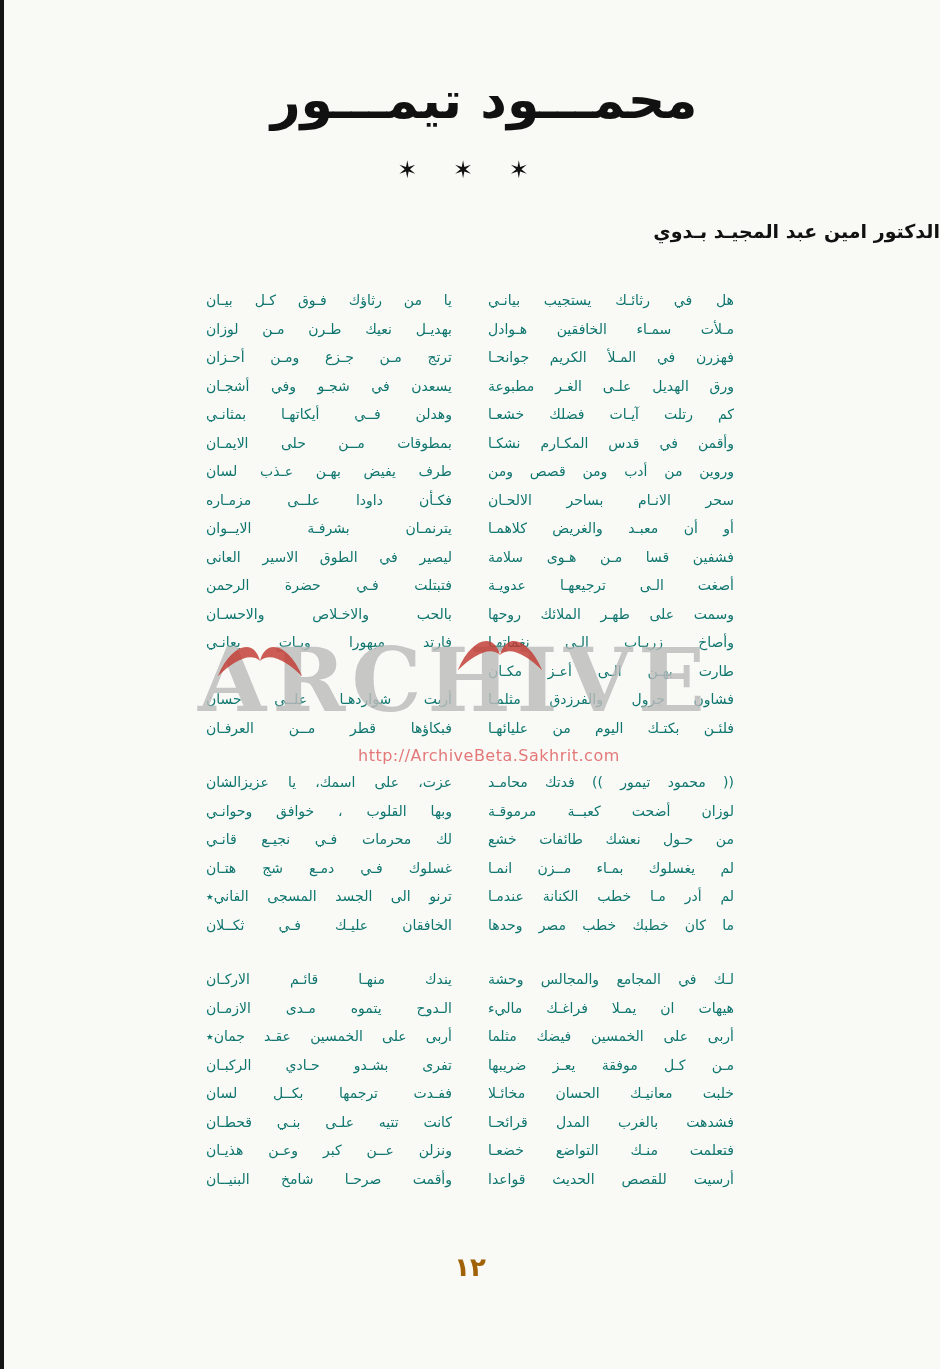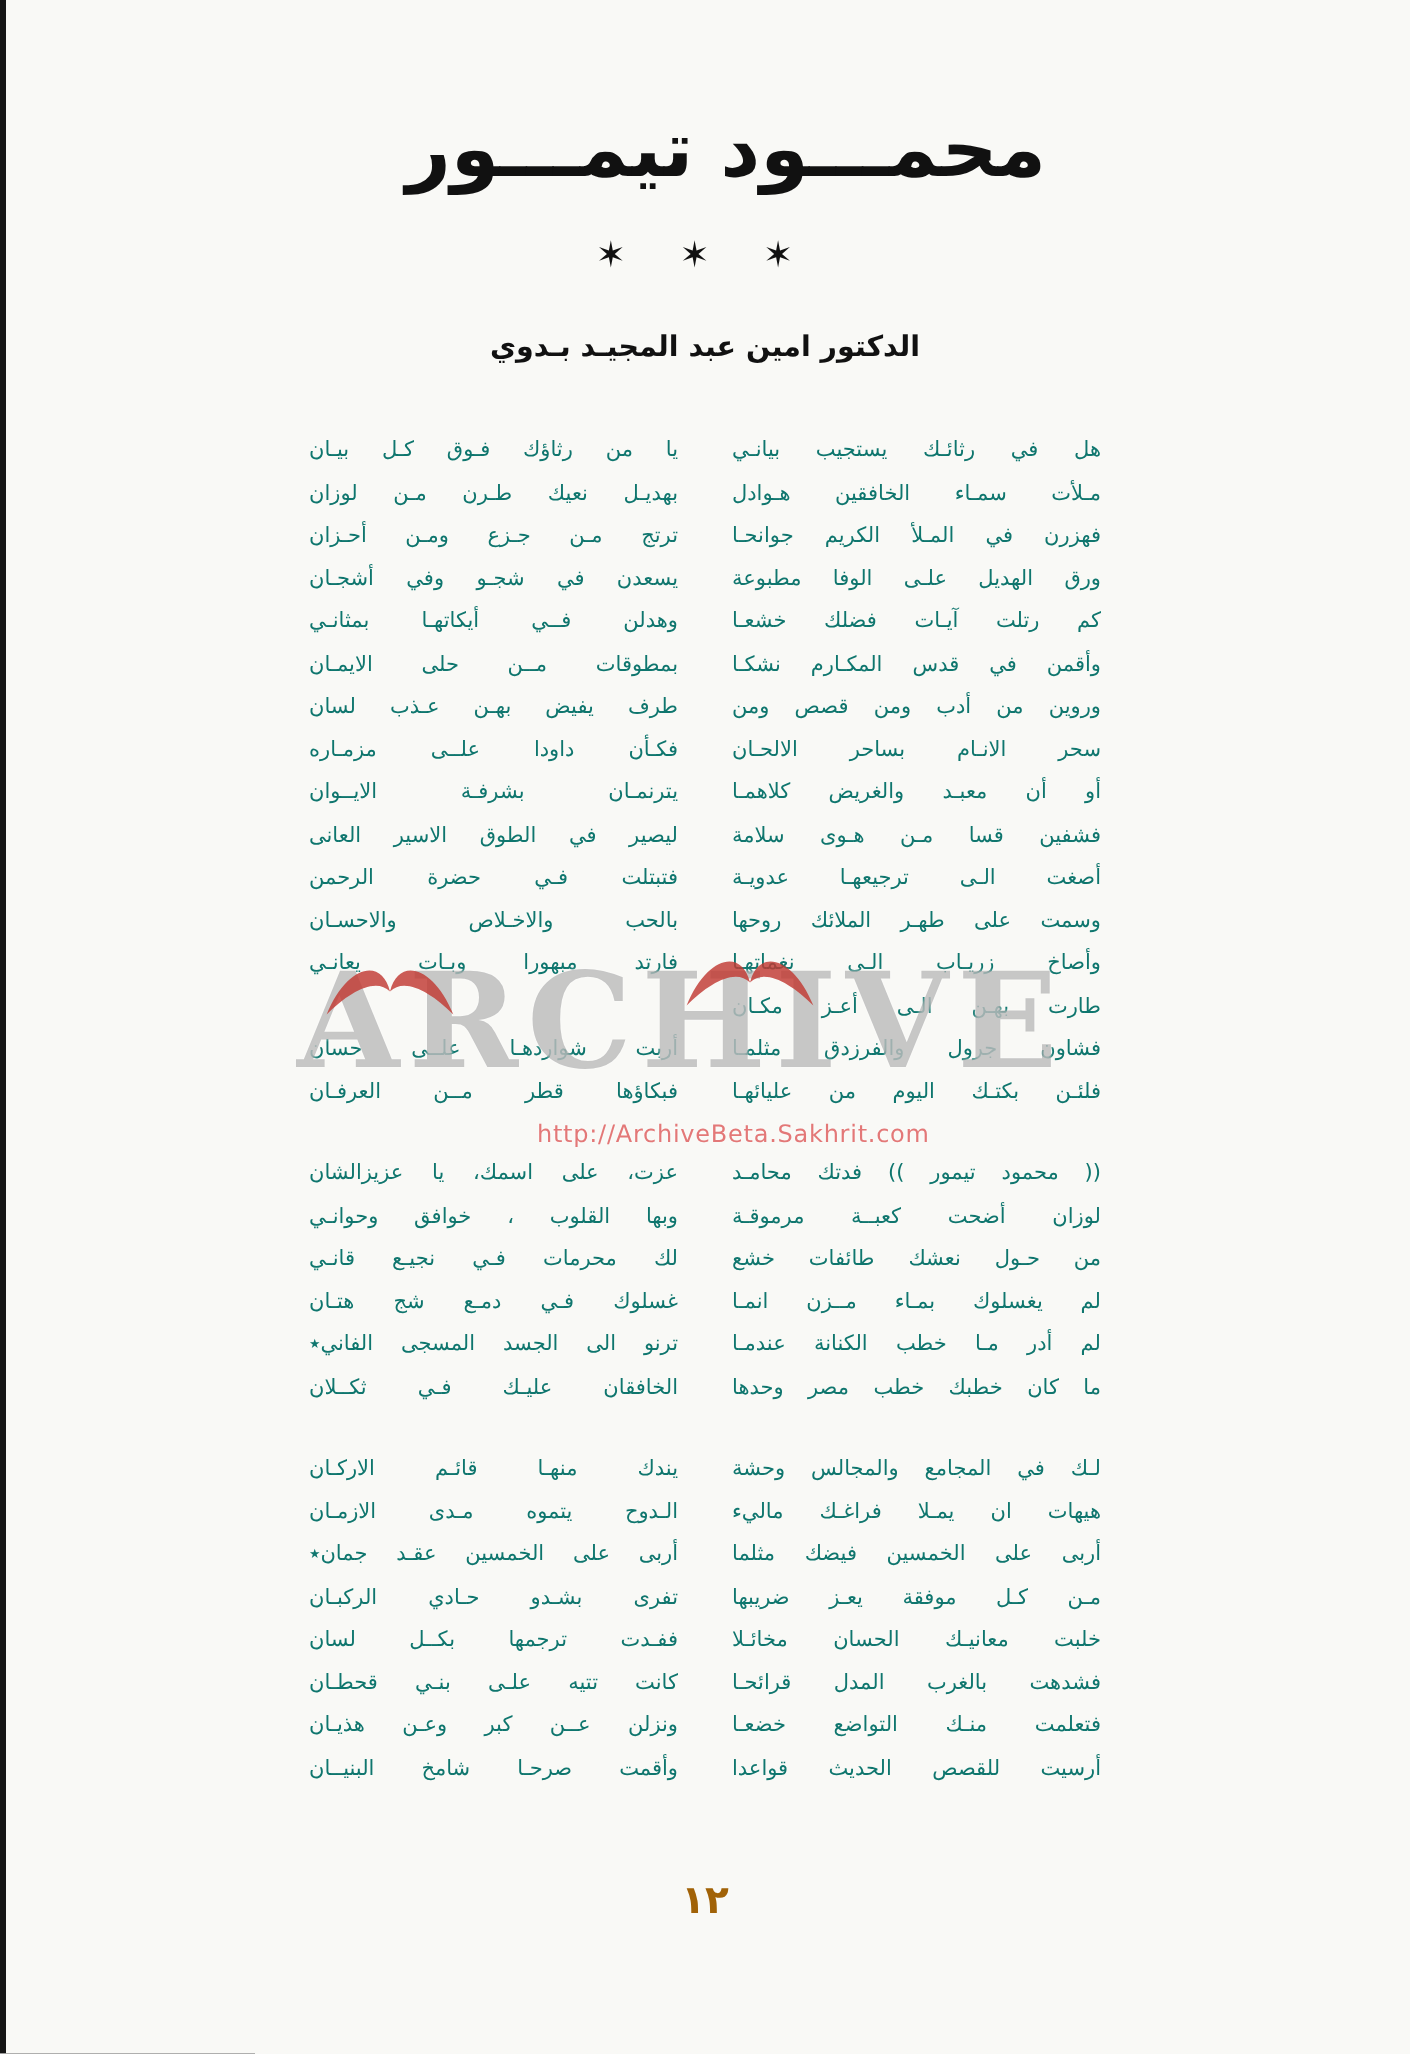--- a/index.html
+++ b/index.html
@@ -33,20 +33,21 @@
     font-size: 24px;
     letter-spacing: 14px;
     color:#111;
     direction: ltr;
   }
   .author {
     margin-top: 36px;
     font-size: 19px;
     font-weight: bold;
     color:#111;
+    text-align:right;
   }
 
   .poem {
     width: 528px;
     margin: 44px auto 0 auto;
     direction: rtl;
   }
   .stanza { margin-bottom: 26px; }
   .verse-row {
     display: flex;
@@ -124,21 +125,21 @@
     <div class="hemistich first">مـلأت سمـاء الخافقين هـوادل</div>
     <div class="hemistich second">بهديـل نعيك طـرن مـن لوزان</div>
   </div>
 
   <div class="verse-row">
     <div class="hemistich first">فهزرن في المـلأ الكريم جوانحـا</div>
     <div class="hemistich second">ترتج مـن جـزع ومـن أحـزان</div>
   </div>
 
   <div class="verse-row">
-    <div class="hemistich first">ورق الهديل علـى الوفا مطبوعة</div>
+    <div class="hemistich first">ورق الهديل علـى الغـر مطبوعة</div>
     <div class="hemistich second">يسعدن في شجـو وفي أشجـان</div>
   </div>
 
   <div class="verse-row">
     <div class="hemistich first">كم رتلت آيـات فضلك خشعـا</div>
     <div class="hemistich second">وهدلن فــي أيكاتهـا بمثانـي</div>
   </div>
 
   <div class="verse-row">
     <div class="hemistich first">وأقمن في قدس المكـارم نشكـا</div>

